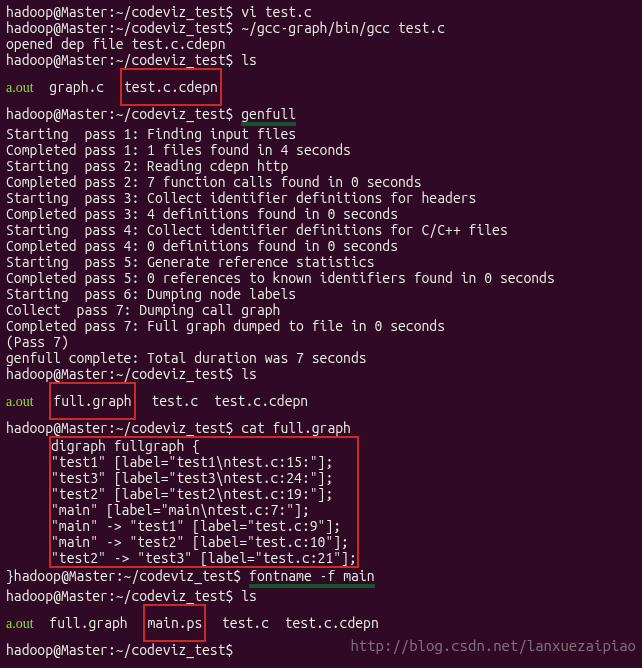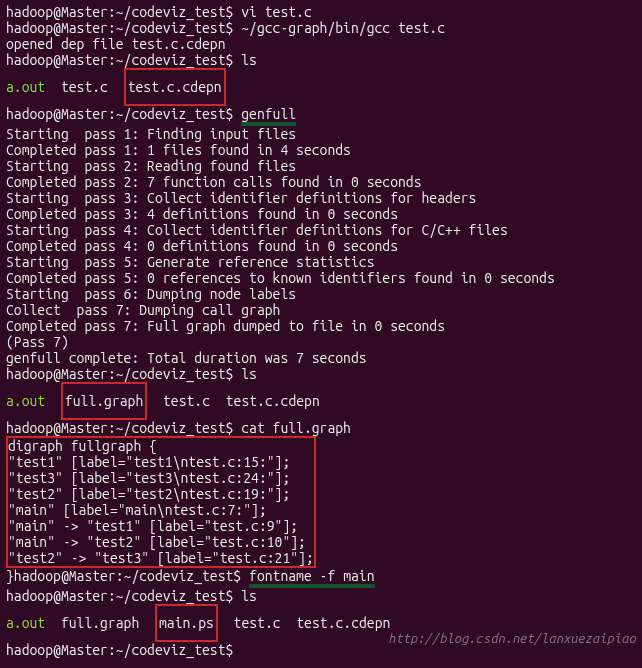--- a/index.html
+++ b/index.html
@@ -8,61 +8,61 @@
     background: #300a24;
     font-family: "Ubuntu Mono", "DejaVu Sans Mono", monospace;
     font-size: 14px;
     line-height: 16px;
     color: #eeeeec;
     width: 642px;
     box-sizing: border-box;
     position: relative;
   }
   .line { white-space: pre; }
-  .green { color: #8ae234; }
+  .green { color: #8ae234; font-family: Liberation Serif, serif; }
   .red-box {
     border: 2px solid #cd2828;
     display: inline-block;
     padding: 9px 2px;
     box-sizing: border-box;
   }
   .watermark {
     position: absolute;
     right: 6px;
-    bottom: 16px;
+    bottom: 8px;
     color: rgba(235,235,235,0.45);
-    font-size: 13px;
+    font-size: 15px;
     pointer-events: none;
-    font-style: italic;
   }
   .underline-red {
     border-bottom: 4px solid #14532d;
     display: inline-block;
   }
   .big-box {
     border: 2px solid #cd2828;
     display: inline-block;
     box-sizing: border-box;
+    margin-left: 43px;
   }
 </style>
 </head>
 <body>
 
 
 
 <div class="line"><span>hadoop@Master:~/codeviz_test$</span> <span>vi test.c</span></div>
 <div class="line"><span>hadoop@Master:~/codeviz_test$</span> <span>~/gcc-graph/bin/gcc test.c</span></div>
 <div class="line"><span>opened dep file test.c.cdepn</span></div>
 <div class="line"><span>hadoop@Master:~/codeviz_test$</span> <span>ls</span></div>
-<div class="line"><span class="green">a.out</span>  <span>test.c</span>  <span class="red-box">test.c.cdepn</span></div>
+<div class="line"><span class="green">a.out</span>  <span>graph.c</span>  <span class="red-box">test.c.cdepn</span></div>
 <div class="line"><span>hadoop@Master:~/codeviz_test$</span> <span class="underline-red">genfull</span></div>
 
 <div class="line">Starting  pass 1: Finding input files</div>
 <div class="line">Completed pass 1: 1 files found in 4 seconds</div>
-<div class="line">Starting  pass 2: Reading found files</div>
+<div class="line">Starting  pass 2: Reading cdepn http</div>
 <div class="line">Completed pass 2: 7 function calls found in 0 seconds</div>
 <div class="line">Starting  pass 3: Collect identifier definitions for headers</div>
 <div class="line">Completed pass 3: 4 definitions found in 0 seconds</div>
 <div class="line">Starting  pass 4: Collect identifier definitions for C/C++ files</div>
 <div class="line">Completed pass 4: 0 definitions found in 0 seconds</div>
 <div class="line">Starting  pass 5: Generate reference statistics</div>
 <div class="line">Completed pass 5: 0 references to known identifiers found in 0 seconds</div>
 <div class="line">Starting  pass 6: Dumping node labels</div>
 <div class="line">Collect  pass 7: Dumping call graph</div>
 <div class="line">Completed pass 7: Full graph dumped to file in 0 seconds</div>

